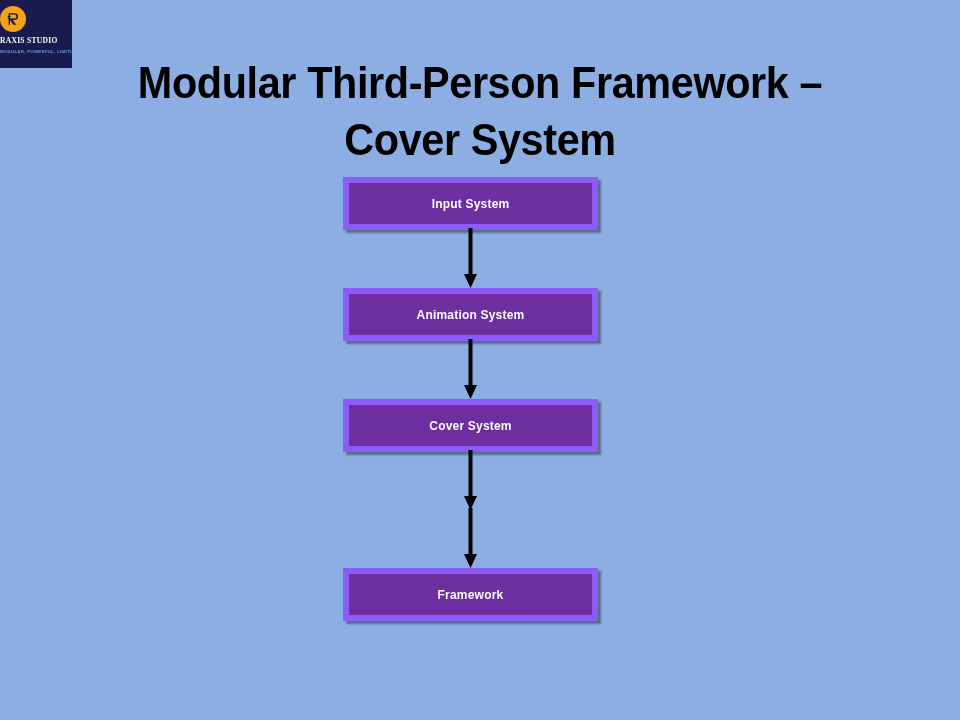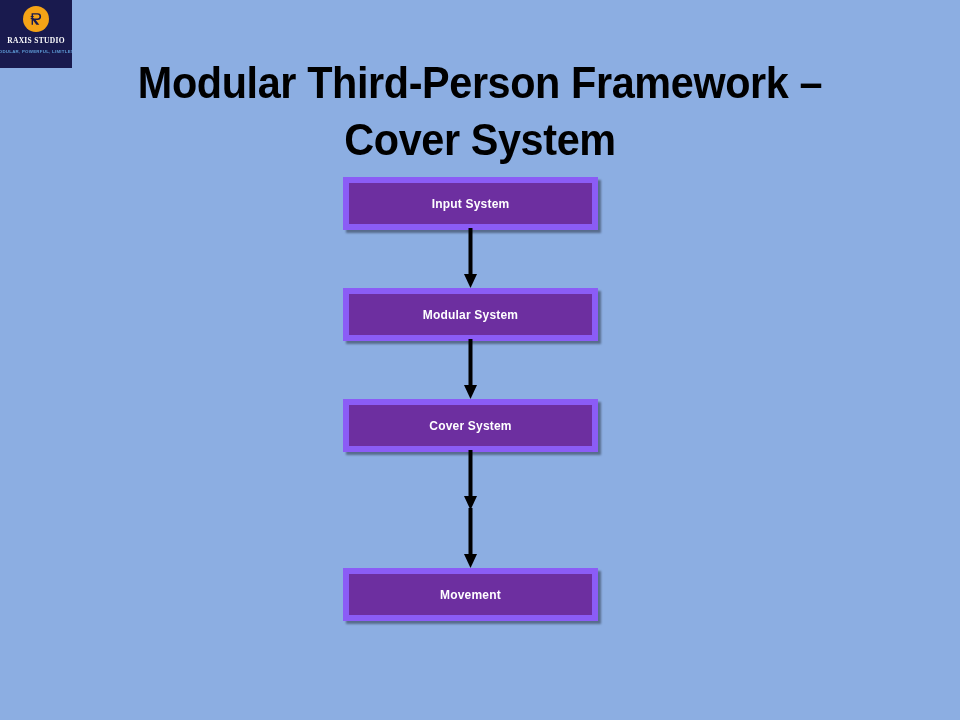--- a/index.html
+++ b/index.html
@@ -18,21 +18,20 @@
   
   #logo-badge {
     position: absolute;
     left: 0;
     top: 0;
     width: 72px;
     height: 68px;
     background: #191A4E;
     display: flex;
     flex-direction: column;
-    align-items: center;
     justify-content: flex-start;
     padding-top: 6px;
     box-sizing: border-box;
     overflow: hidden;
   }
   #logo-mark {
     width: 26px;
     height: 26px;
     border-radius: 50%;
     background: #F5A316;
@@ -145,21 +144,21 @@
   </div>
 
   <div class="flow-connector">
     <svg width="255" height="62" viewBox="0 0 255 62" aria-hidden="true">
       <line x1="127.5" y1="0" x2="127.5" y2="50" stroke="#000000" stroke-width="4"></line>
       <polygon points="127.5,60 121,46 134,46" fill="#000000"></polygon>
     </svg>
   </div>
 
   <div class="flow-node">
-    <span class="flow-node-label">Modular System</span>
+    <span class="flow-node-label">Animation System</span>
   </div>
 
   <div class="flow-connector">
     <svg width="255" height="62" viewBox="0 0 255 62" aria-hidden="true">
       <line x1="127.5" y1="0" x2="127.5" y2="50" stroke="#000000" stroke-width="4"></line>
       <polygon points="127.5,60 121,46 134,46" fill="#000000"></polygon>
     </svg>
   </div>
 
   <div class="flow-node">
@@ -175,16 +174,16 @@
 
 
   <div class="flow-connector">
     <svg width="255" height="62" viewBox="0 0 255 62" aria-hidden="true">
       <line x1="127.5" y1="0" x2="127.5" y2="50" stroke="#000000" stroke-width="4"></line>
       <polygon points="127.5,60 121,46 134,46" fill="#000000"></polygon>
     </svg>
   </div>
 
   <div class="flow-node">
-    <span class="flow-node-label">Movement</span>
+    <span class="flow-node-label">Framework</span>
   </div>
 
 </div>
 
 </body></html>

